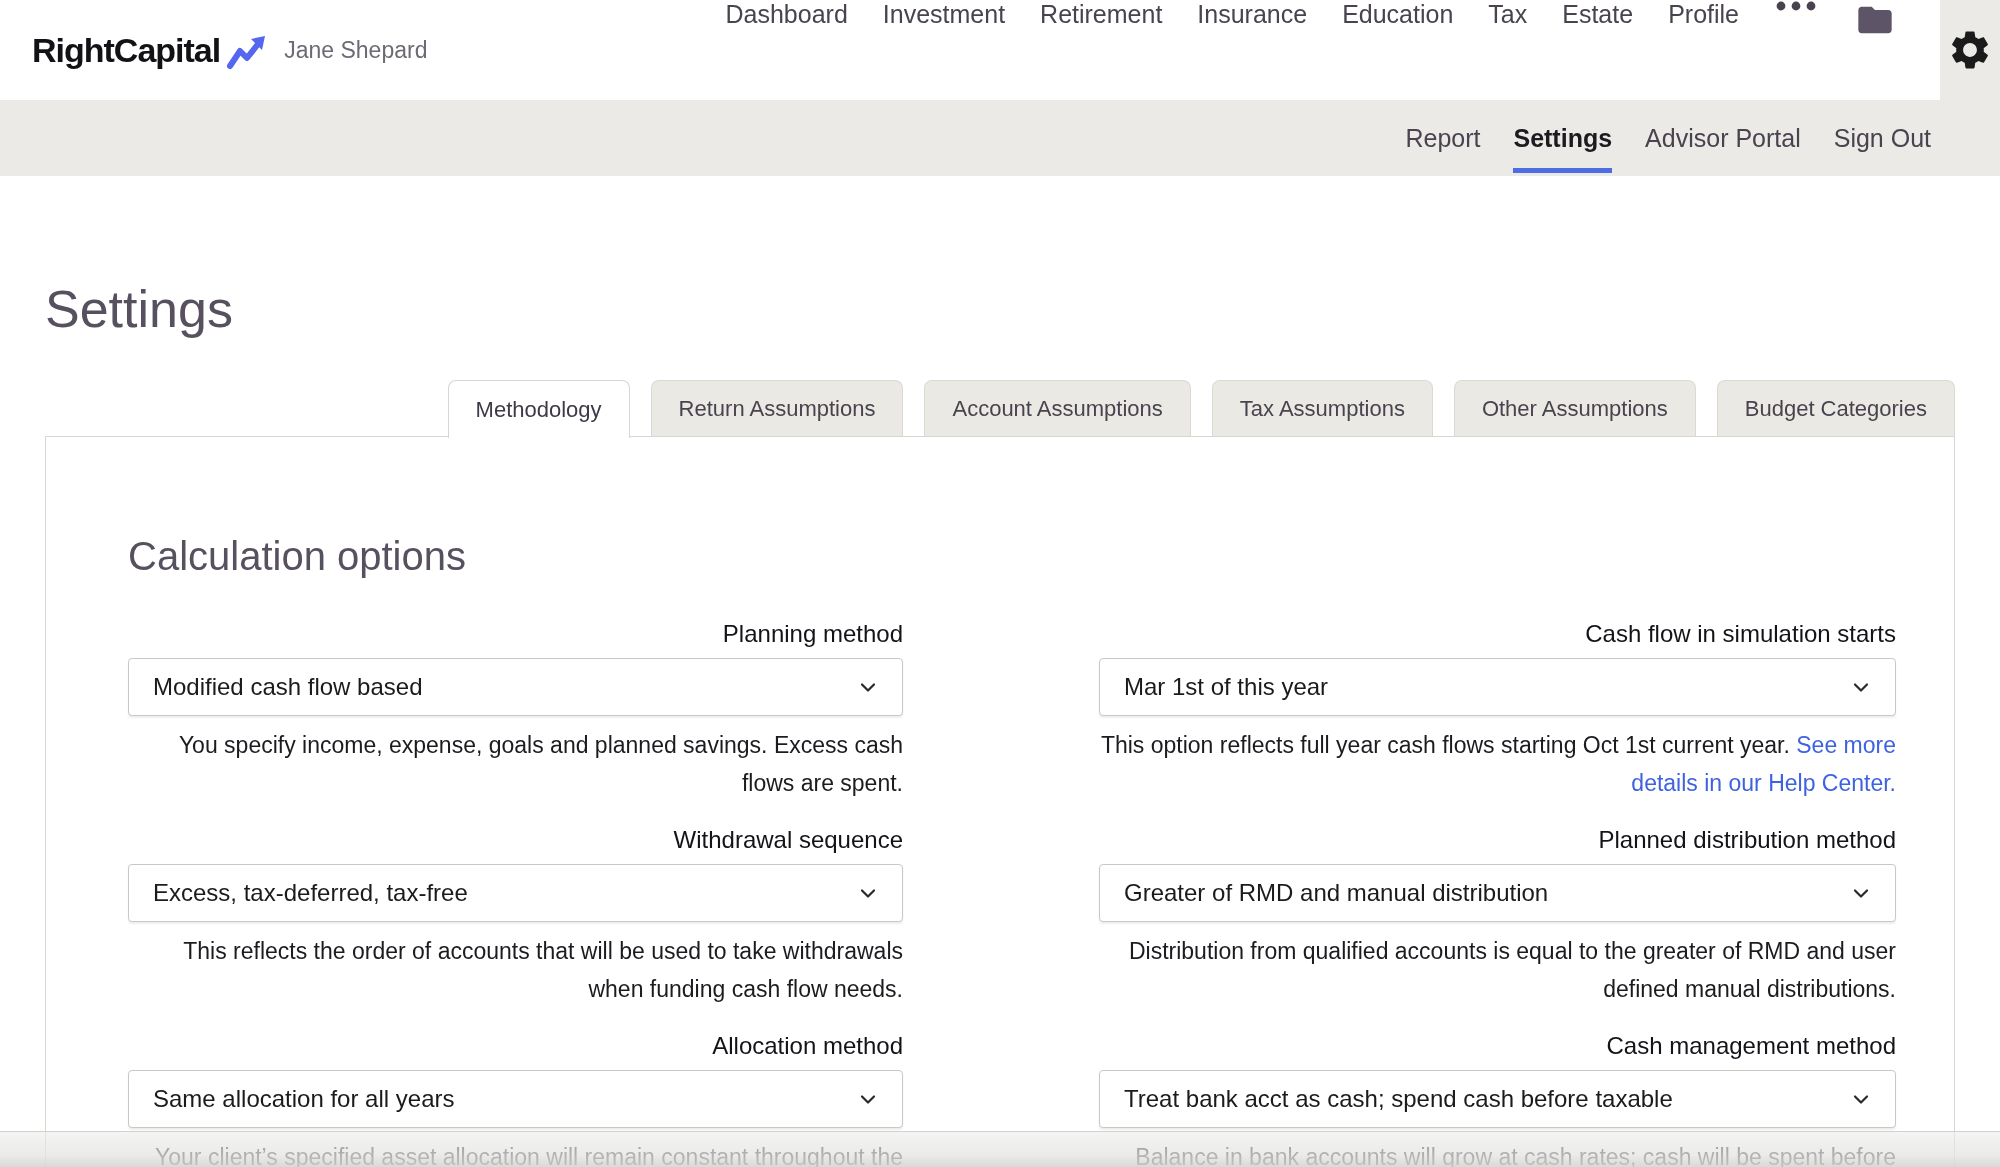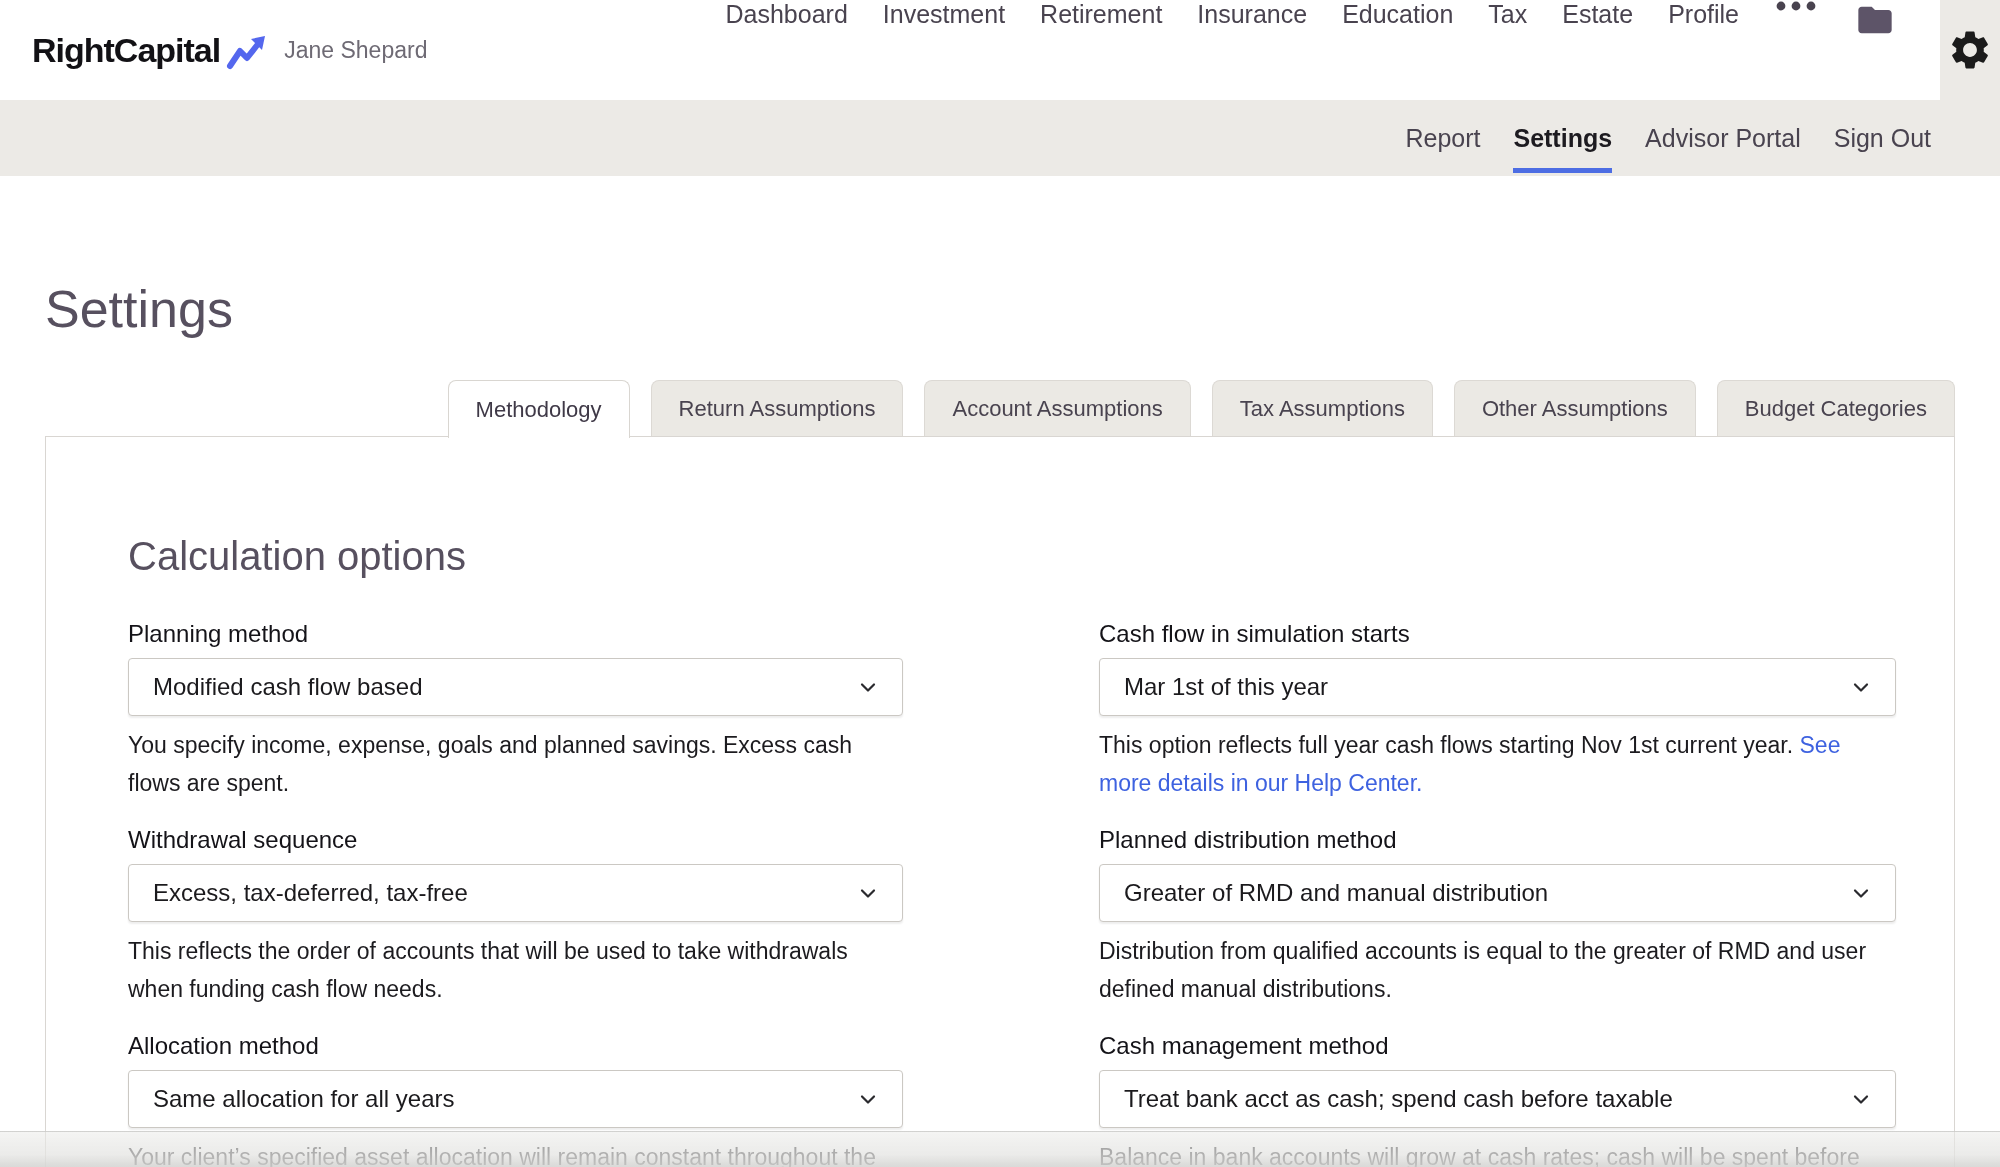--- a/index.html
+++ b/index.html
@@ -39,21 +39,21 @@
     border-bottom: none; border-radius: 8px 8px 0 0; cursor: pointer; white-space: nowrap; }
   .tab.active { height: 58px; background: #fff; border-color: #D9D6D1;
     margin-bottom: -2px; position: relative; z-index: 2; color: #3f3947; }
 
   
   .card { margin: 0 45px; border: 1px solid #D9D6D2; border-bottom: none; background: #fff;
     height: 780px; padding: 95px 60px 0 82px; }
   .section-heading { font-size: 40px; line-height: 48px; font-weight: 500;
     color: var(--heading, #57505f); margin-bottom: 40px; }
   .fields { display: grid; grid-template-columns: 775px 797px; column-gap: 196px; }
-  .field { margin-bottom: 24px; }
+  .field { margin-bottom: 24px; text-align: right; }
   .field-label { font-size: 24px; line-height: 28px; color: #141318; margin-bottom: 10px; }
   .select { height: 58px; border: 1px solid #CBC8C3; border-radius: 4px; background: #fff;
     display: flex; align-items: center; justify-content: space-between; padding: 0 22px 0 24px;
     font-size: 24px; color: #1b1a1d; cursor: pointer;
     box-shadow: 0 2px 2px rgba(0,0,0,0.07); gap: 24px; }
   .help { margin-top: 10px; font-size: 23px; line-height: 38px; color: #1c1b1f; }
   .help a { color: var(--link, #3e62e0); text-decoration: none; cursor: pointer; }
 
   
   .bottom-fade { position: fixed; left: 0; right: 0; bottom: 0; height: 36px;
@@ -165,21 +165,21 @@
 
     <div class="col">
       <div class="field">
         <div class="field-label">Cash flow in simulation starts</div>
         <div class="select">
           <span>Mar 1st of this year</span>
           <svg width="24" height="24" viewBox="0 0 24 24">
               <polyline points="6,9.5 12,15.5 18,9.5" fill="none" stroke="#2a2a2e" stroke-width="2.2" stroke-linecap="round" stroke-linejoin="round"></polyline>
             </svg>
         </div>
-        <div class="help"><span>This option reflects full year cash flows starting Nov 1st current year. </span><a>See more details in our Help Center.</a></div>
+        <div class="help"><span>This option reflects full year cash flows starting Oct 1st current year. </span><a>See more details in our Help Center.</a></div>
       </div>
 
       <div class="field">
         <div class="field-label">Planned distribution method</div>
         <div class="select">
           <span>Greater of RMD and manual distribution</span>
           <svg width="24" height="24" viewBox="0 0 24 24">
               <polyline points="6,9.5 12,15.5 18,9.5" fill="none" stroke="#2a2a2e" stroke-width="2.2" stroke-linecap="round" stroke-linejoin="round"></polyline>
             </svg>
         </div>

